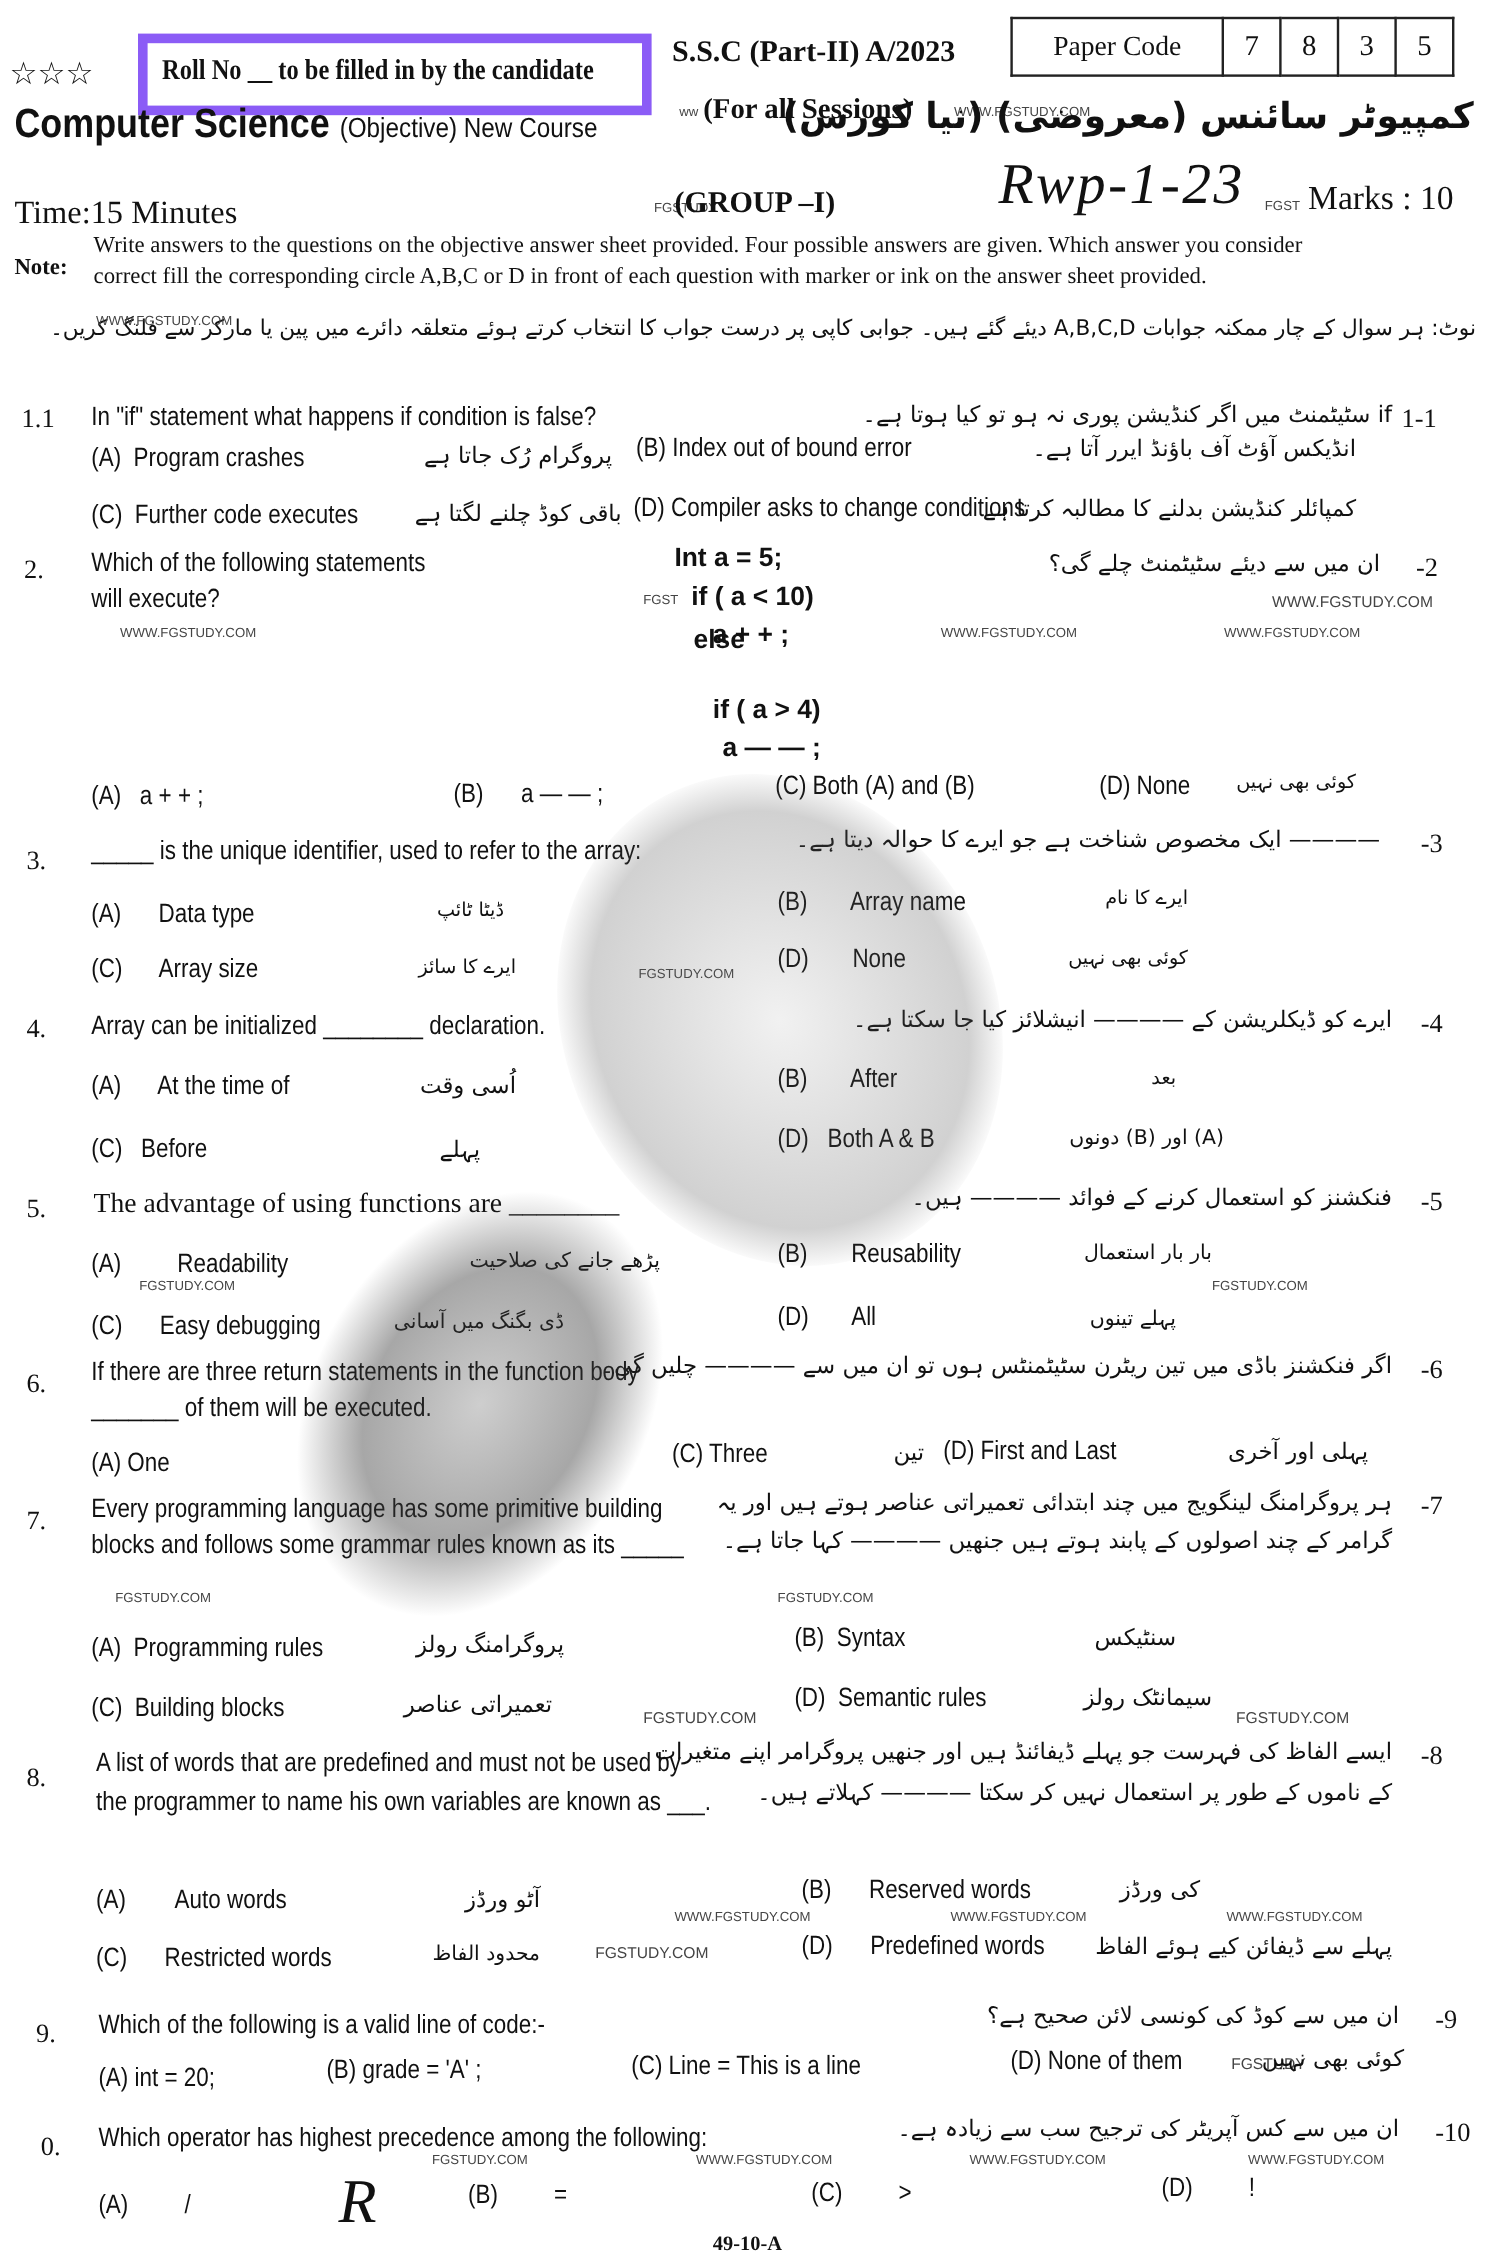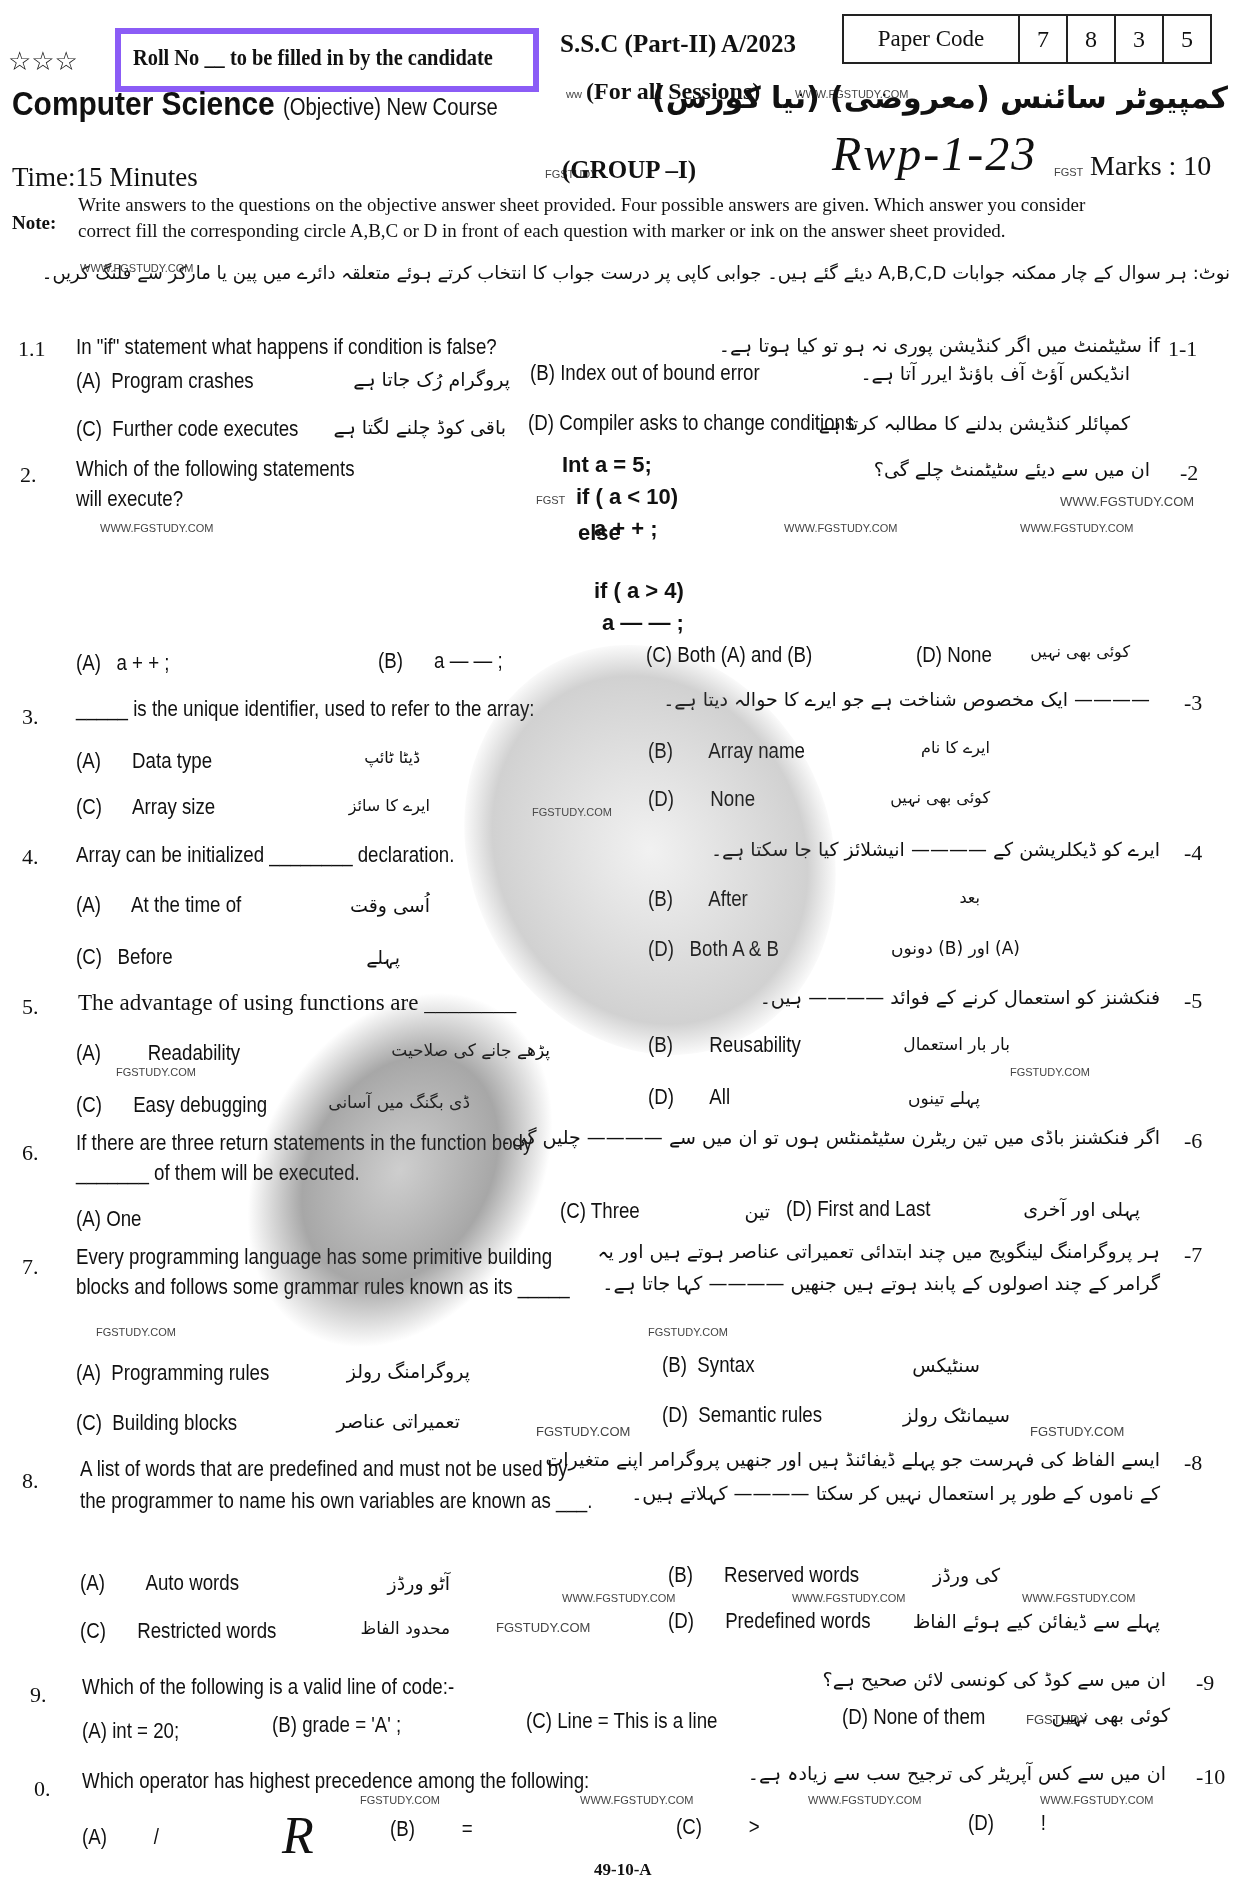--- a/index.html
+++ b/index.html
@@ -5,21 +5,21 @@
   body { margin:0; background:#fff; }
   #page { position:relative; width:1250px; height:1890px; background:#fff; overflow:hidden; font-family:"Liberation Serif", serif; color:#111; }
   .abs { position:absolute; white-space:nowrap; }
   .sans { font-family:"Liberation Sans", sans-serif; }
   .serif { font-family:"Liberation Serif", serif; }
   .q { font-family:"Liberation Sans", sans-serif; font-size:22px; transform:scaleX(0.85); transform-origin:left top; }
   .num { font-family:"Liberation Serif", serif; font-size:22px; }
   .urdu { font-family:"DejaVu Sans", sans-serif; font-size:19px; direction:rtl; text-align:right; }
   .wm { font-family:"Liberation Sans", sans-serif; font-size:11px; color:#444; }
   .code { font-family:"Liberation Sans", sans-serif; font-size:22px;font-weight:bold; }
-  .box { position:absolute; border:6px solid #8b5cf6; }
+  .box { position:absolute; border:8px solid #8b5cf6; }
   table.pc { border-collapse:collapse; position:absolute; }
   table.pc td { border:2px solid #222; font-family:"Liberation Serif", serif; font-size:24px; text-align:center; height:44px; }
   .stamp { position:absolute; border-radius:50%; }
 </style>
 </head>
 <body>
 <div id="page">
 
 <div class="abs serif" style="left:8px;top:46px;font-size:26px;">☆☆☆</div>
 <div class="box" style="left:115px;top:28px;width:412px;height:52px;">
@@ -58,21 +58,21 @@
 
 <div class="abs num" style="left:18px;top:336px;">1.1</div>
 <div class="abs q" style="left:76px;top:334px;">In "if" statement what happens if condition is false?</div>
 <div class="abs urdu" style="right:90px;top:334px;">if سٹیٹمنٹ میں اگر کنڈیشن پوری نہ ہو تو کیا ہوتا ہے۔</div>
 <div class="abs num" style="left:1168px;top:336px;">1-1</div>
 <div class="abs q" style="left:76px;top:368px;"><span>(A)</span>&nbsp; <span>Program crashes</span></div>
 <div class="abs urdu" style="left:360px;top:368px;width:150px;">پروگرام رُک جاتا ہے</div>
 <div class="abs q" style="left:530px;top:360px;"><span>(B)</span> <span>Index out of bound error</span></div>
 <div class="abs urdu" style="right:120px;top:362px;">انڈیکس آؤٹ آف باؤنڈ ایرر آتا ہے۔</div>
 <div class="abs q" style="left:76px;top:416px;"><span>(C)</span>&nbsp; <span>Further code executes</span></div>
-<div class="abs urdu" style="left:356px;top:416px;width:150px;">باقی کوڈ چلنے لگتا ہے</div>
+<div class="abs urdu" style="left:368px;top:416px;width:150px;">باقی کوڈ چلنے لگتا ہے</div>
 <div class="abs q" style="left:528px;top:410px;"><span>(D)</span> <span>Compiler asks to change conditions</span></div>
 <div class="abs urdu" style="right:120px;top:412px;">کمپائلر کنڈیشن بدلنے کا مطالبہ کرتا ہے</div>
 
 <div class="abs num" style="left:20px;top:462px;">2.</div>
 <div class="abs q" style="left:76px;top:456px;">Which of the following statements</div>
 <div class="abs q" style="left:76px;top:486px;">will execute?</div>
 <div class="abs wm" style="left:100px;top:522px;">WWW.FGSTUDY.COM</div>
 <div class="abs urdu" style="right:100px;top:458px;">ان میں سے دیئے سٹیٹمنٹ چلے گی؟</div>
 <div class="abs num" style="left:1180px;top:460px;">-2</div>
 <div class="abs wm" style="left:1060px;top:494px;font-size:13px;">WWW.FGSTUDY.COM</div>

